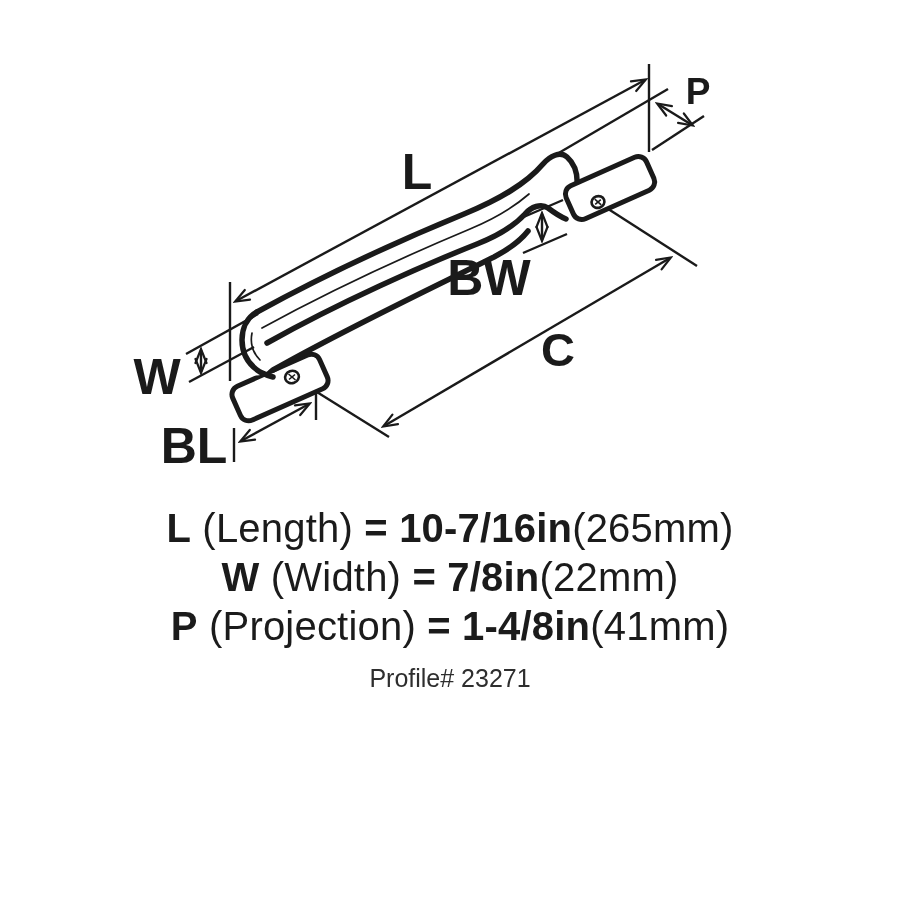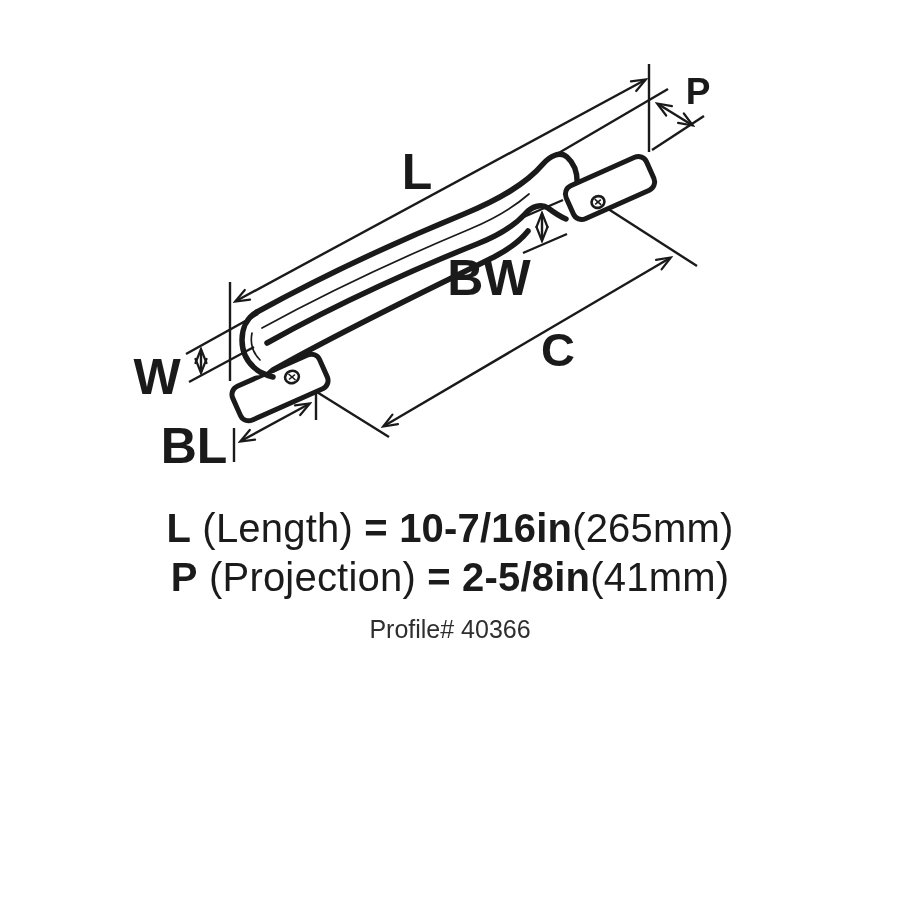--- a/index.html
+++ b/index.html
@@ -118,17 +118,18 @@
     <text x="417" y="189" class="lbl">L</text>
     <text x="698" y="104" class="lblP">P</text>
     <text x="489" y="295" class="lbl">BW</text>
     <text x="558" y="366" class="lblC">C</text>
     <text x="157" y="394" class="lbl">W</text>
     <text x="194" y="463" class="lbl">BL</text>
   </svg>
 
   <div class="specs">
     <div class="spec-row"><span class="b">L</span><span> (Length) </span><span class="b">= 10-7/16in</span><span>(265mm)</span></div>
-    <div class="spec-row"><span class="b">P</span><span> (Projection) </span><span class="b">= 2-5/8in</span><span>(41mm)</span></div>
-    <div class="profile">Profile# 40366</div>
+    <div class="spec-row"><span class="b">W</span><span> (Width) </span><span class="b">= 7/8in</span><span>(22mm)</span></div>
+    <div class="spec-row"><span class="b">P</span><span> (Projection) </span><span class="b">= 1-4/8in</span><span>(41mm)</span></div>
+    <div class="profile">Profile# 23271</div>
   </div>
 
 </div>
 
 </body></html>

